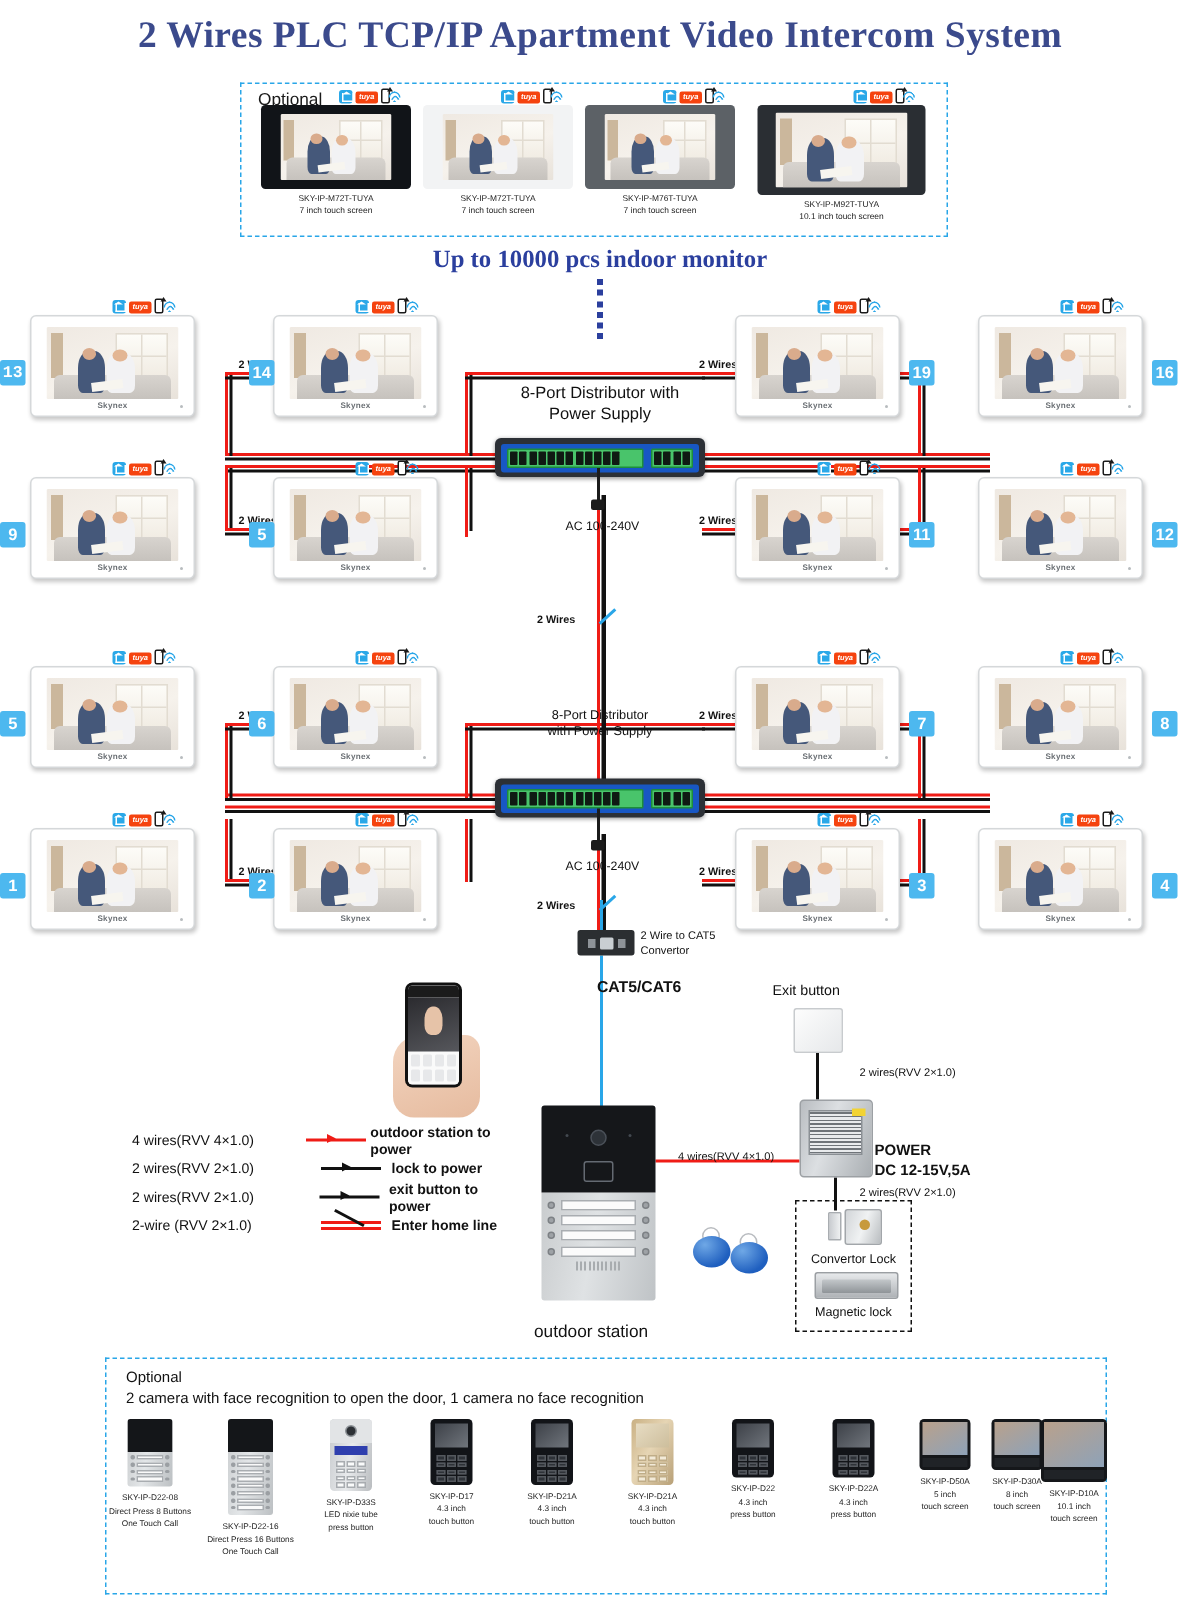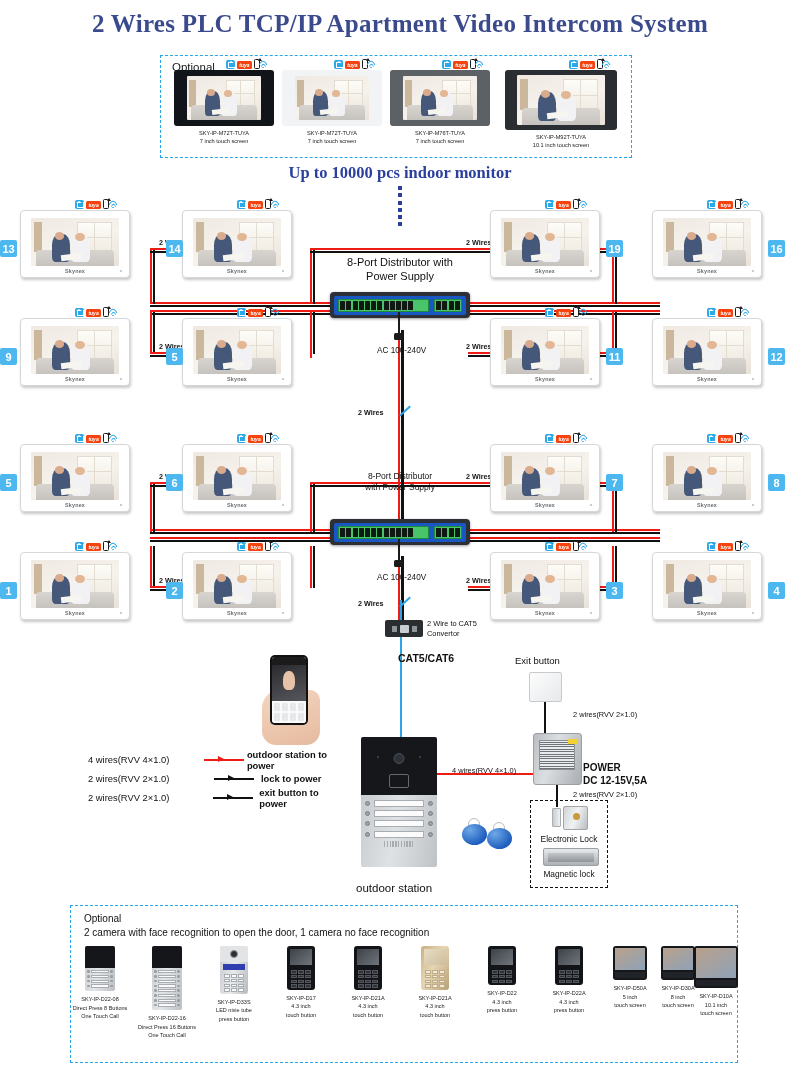--- a/index.html
+++ b/index.html
@@ -537,21 +537,21 @@
           <span class="ic-tuya">tuya</span>
           <span class="ic-phone"></span>
           <span class="ic-wifi">
             <i></i>
             <i></i>
             <i></i>
           </span>
         </div>
       </div>
     </div>
-    <div class="badge" style="left: 0px; top: 240px;">13</div>
+    <div class="badge" style="left: 0px; top: 240px; font-family: Liberation Mono, monospace;">13</div>
     <div class="mon" style="left: 182px; top: 210px;">
       <div class="bez">
         <div class="scr">
           <div class="scene">
             <div class="wall"></div>
             <div class="lamp"></div>
             <div class="win"></div>
             <div class="sofa"></div>
             <div class="pA"></div>
             <div class="hA"></div>
@@ -1095,20 +1095,29 @@
       <div class="t2">lock to power</div>
     </div>
     <div class="lg">
       <div class="t1">2 wires(RVV 2×1.0)</div>
       <div class="sample">
         <span class="ln" style="background:#111111"></span>
         <span class="ar k"></span>
       </div>
       <div class="t2">exit button to power</div>
     </div>
+    <div class="lg">
+      <div class="t1">2-wire (RVV 2×1.0)</div>
+      <div class="sample">
+        <span class="ln" style="top:2px;background:#ef1c16"></span>
+        <span class="ln" style="top:6px;background:#ef1c16"></span>
+        <span class="slash"></span>
+      </div>
+      <div class="t2">Enter home line</div>
+    </div>
   </div>
 
 <div id="ods">
   <div class="cam">
     <div class="leds">
         <u></u>
         <u></u>
       </div>
     <div class="lens"></div>
     <div class="rfid"></div>
@@ -1160,21 +1169,21 @@
 <div class="abs wlbl" id="powerwire" style="left:573px; top:790px; font-weight:normal; font-size:7.4px;">2 wires(RVV 2×1.0)</div>
 <div class="abs wlbl" id="odswire" style="left:452px; top:766px; font-weight:normal; font-size:7.4px;">4 wires(RVV 4×1.0)</div>
 
 <div id="lockgrp"></div>
 <div class="elock">
   <div class="bolt"></div>
     <div class="body">
       <div class="knob"></div>
     </div>
 </div>
-<div class="abs" id="elocklbl">Electronic Lock</div>
+<div class="abs" id="elocklbl">Convertor Lock</div>
 <div class="mlock"></div>
 <div class="abs" id="mlocklbl">Magnetic lock</div>
 
 <div class="abs dashbox" id="optBot"></div>
 <div class="abs" id="optBotL1">Optional</div>
 <div class="abs" id="optBotL2">2 camera with face recognition to open the door, 1 camera no face recognition</div>
 <div id="botCams">
     <div class="bcam" style="left: 64px;">
       <div class="unit">
         <div class="u-dir">

